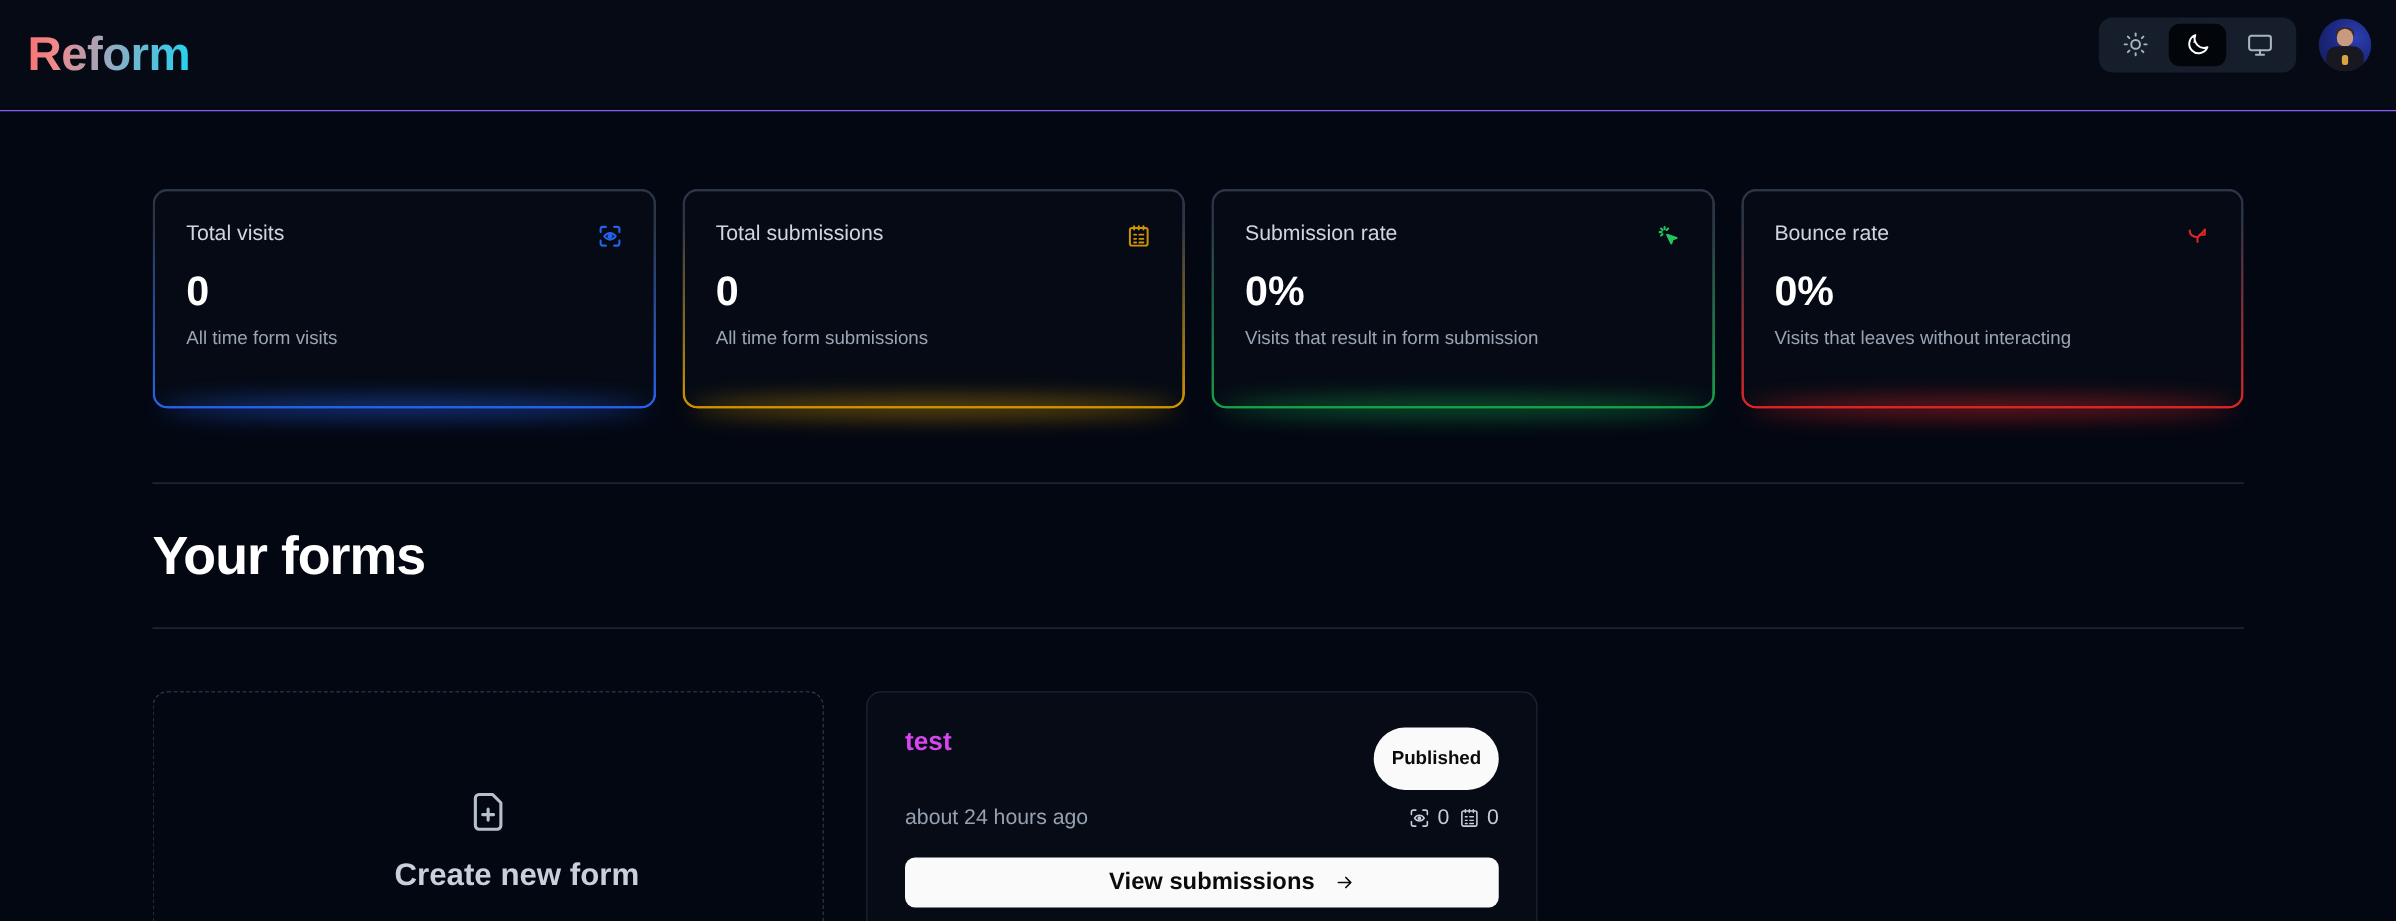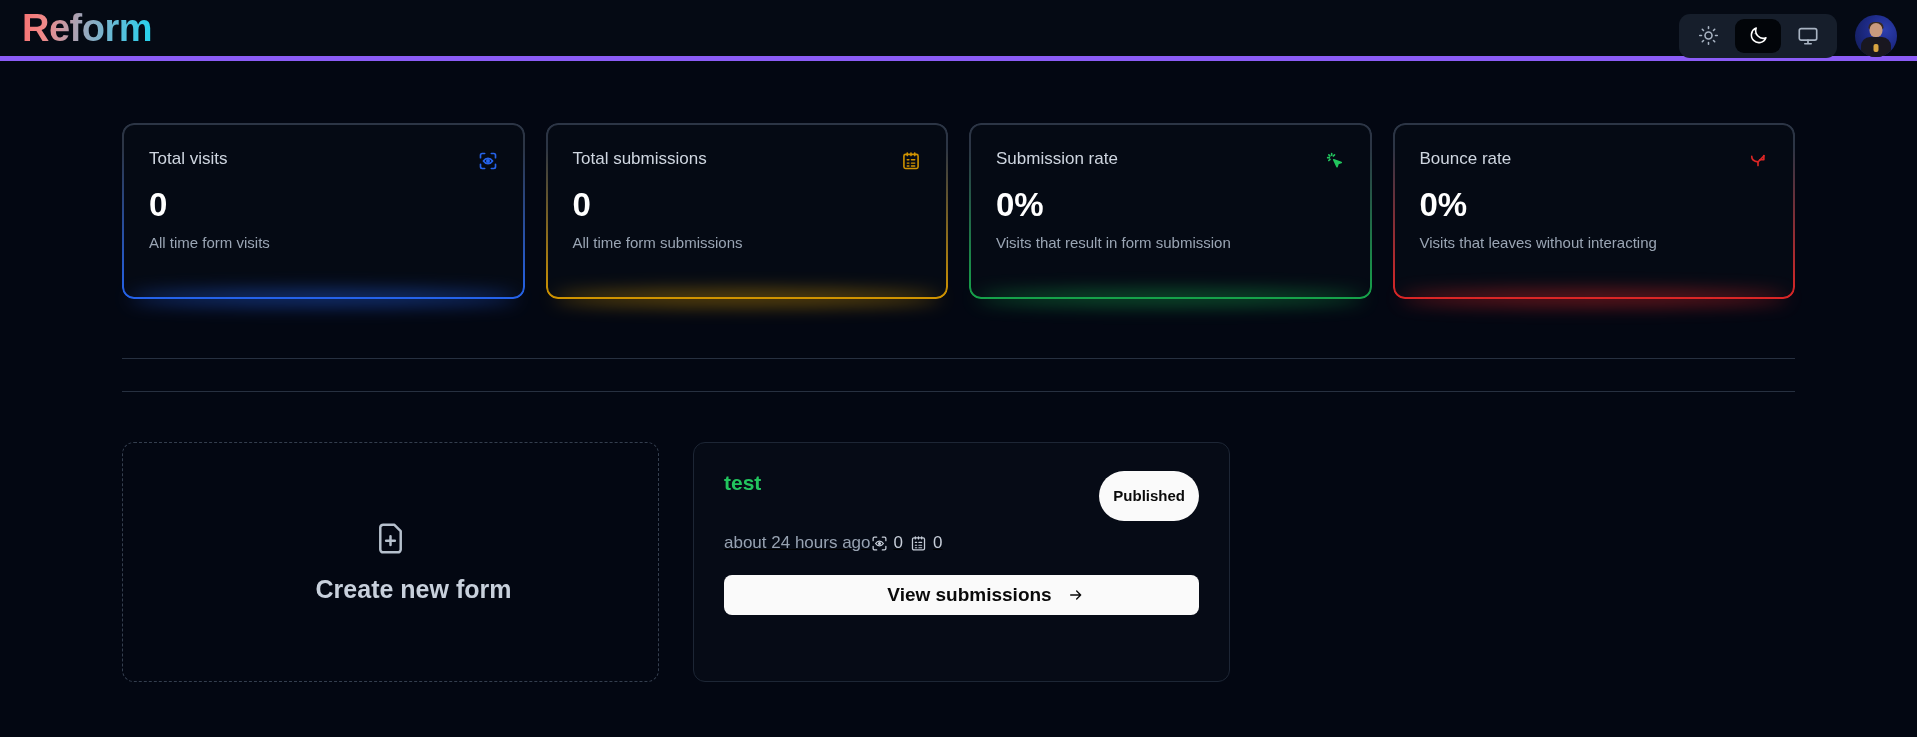--- a/index.html
+++ b/index.html
@@ -8,25 +8,25 @@
     width: 1917px;
     height: 737px;
     background: #030712;
     font-family: "Liberation Sans", sans-serif;
     overflow: hidden;
   }
 
   
   .header {
     position: relative;
-    height: 61px;
+    height: 89px;
     width: 100%;
     display: flex;
     align-items: center;
-    border-bottom: 5px solid #8b5cf6;
+    border-bottom: 1px solid #8b5cf6;
     background: #050a14;
   }
 
   .logo {
     margin-left: 22px;
     font-size: 38px;
     font-weight: bold;
     letter-spacing: -0.5px;
     background: linear-gradient(95deg, #f87171 0%, #ef8a8a 18%, #9aa8bd 48%, #60bcd8 72%, #22d3ee 100%);
     -webkit-background-clip: text;
@@ -244,38 +244,38 @@
   }
 
   .form-top {
     display: flex;
     align-items: flex-start;
     justify-content: space-between;
   }
   .form-name {
     font-size: 21px;
     font-weight: bold;
-    color: #22c55e;
+    color: #d946ef;
     line-height: 24px;
   }
   .badge-published {
     background: #fafafa;
     color: #0a0a0a;
     font-size: 15px;
     font-weight: bold;
     padding: 16px 14px;
     border-radius: 999px;
     line-height: 18px;
   }
 
   .form-meta {
     display: flex;
     align-items: center;
+    justify-content: space-between;
     margin-top: 12px;
-    text-decoration: underline;
   }
   .form-date { font-size: 17px; color: #97a2b1; }
   .form-counts {
     display: flex;
     align-items: center;
     gap: 7px;
     font-size: 17px;
     color: #c6cdd8;
   }
   .form-counts svg { display: block; }
@@ -418,20 +418,21 @@
         </div>
       </div>
       <div class="stat-value">0%</div>
       <div class="stat-sub">Visits that leaves without interacting</div>
     </div>
 
   </div>
 
   <div class="divider"></div>
 
+  <div class="section-title">Your forms</div>
 
   <div class="divider" style="margin-top:32px"></div>
 
   <div class="forms-row">
 
     <div class="create-card">
       <span>
         <svg width="35" height="35" viewBox="0 0 24 24" fill="none" stroke="#b6c0cd" stroke-width="1.7" stroke-linecap="round" stroke-linejoin="round">
           <path d="M14.5 2.5H7a2 2 0 0 0-2 2v15a2 2 0 0 0 2 2h10a2 2 0 0 0 2-2V7l-4.5-4.5z"></path>
           <path d="M12 10.5v6M9 13.5h6"></path>

